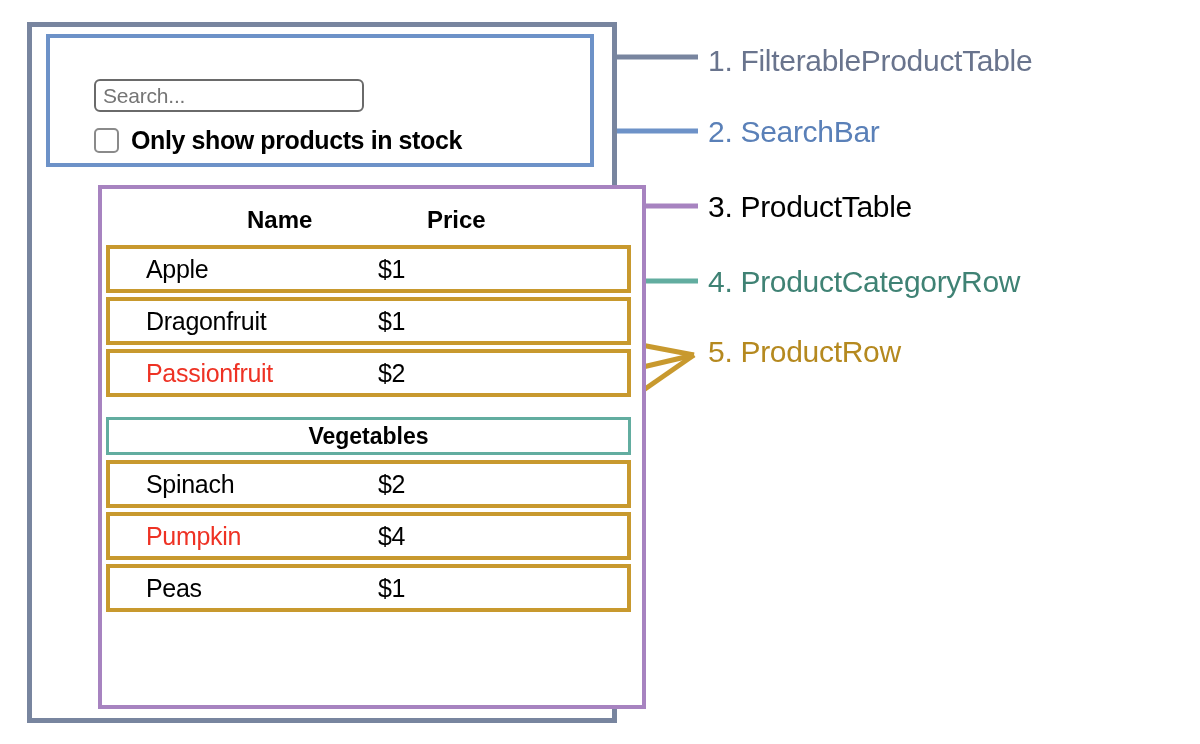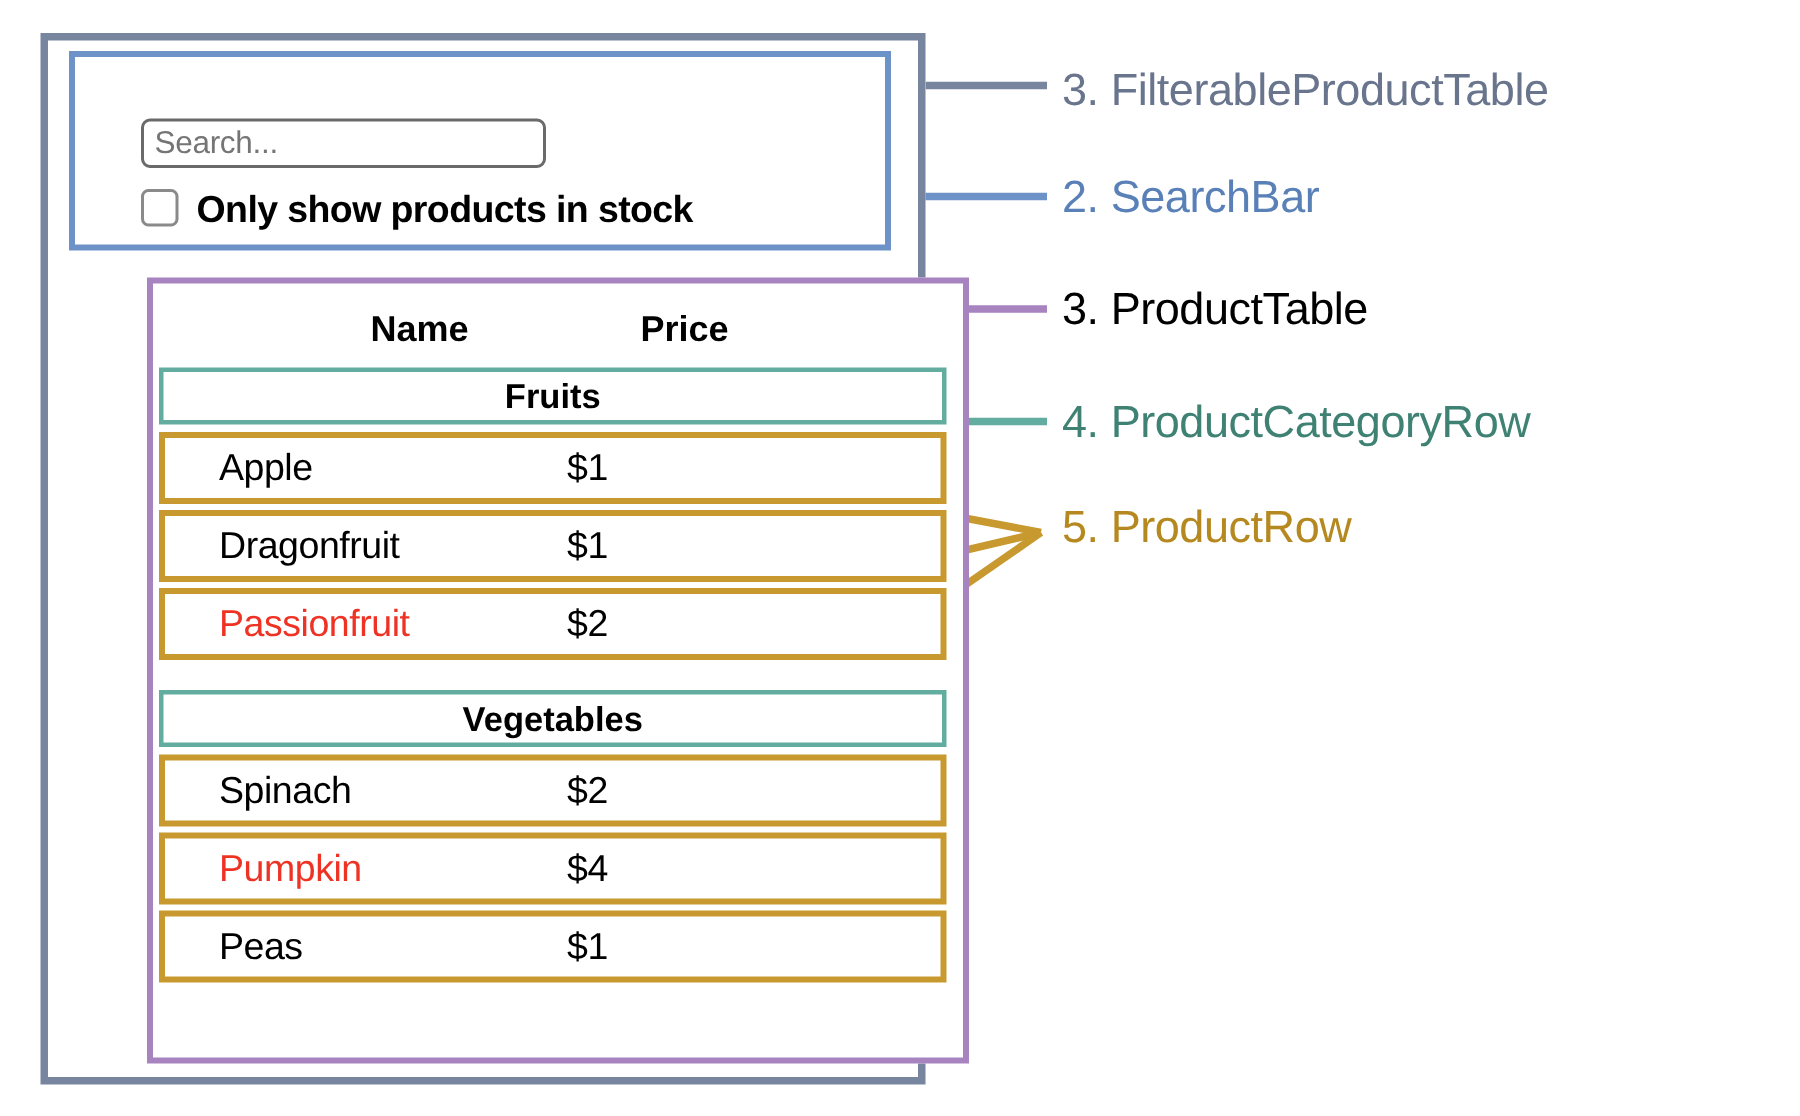--- a/index.html
+++ b/index.html
@@ -62,21 +62,21 @@
     font-size: 21px;
     color: #757575;
     letter-spacing: -0.2px;
   }
 
   .checkbox-row {
     position: absolute;
     left: 44px;
     top: 88px;
     display: flex;
-    align-items: flex-start;
+    align-items: center;
     gap: 12px;
   }
   .checkbox-box {
     width: 25px;
     height: 25px;
     border: 2px solid #8a8a8a;
     border-radius: 5px;
     box-sizing: border-box;
     background: #ffffff;
     flex: 0 0 auto;
@@ -203,23 +203,20 @@
 
 <div class="frame-producttable">
 
   <div class="table-head">
     <span class="col-name">Name</span>
     <span class="col-price">Price</span>
   </div>
 
   <div class="rows">
 
-    <div class="row-category">
-      <span>Fruits</span>
-    </div>
 
     <div class="row-product">
       <span class="pname">Apple</span>
       <span class="pprice">$1</span>
     </div>
 
     <div class="row-product">
       <span class="pname">Dragonfruit</span>
       <span class="pprice">$1</span>
     </div>
@@ -244,17 +241,17 @@
     </div>
 
     <div class="row-product">
       <span class="pname">Peas</span>
       <span class="pprice">$1</span>
     </div>
 
   </div>
 </div>
 
-<div class="legend-item legend-1">3. FilterableProductTable</div>
+<div class="legend-item legend-1">1. FilterableProductTable</div>
 <div class="legend-item legend-2">2. SearchBar</div>
 <div class="legend-item legend-3">3. ProductTable</div>
 <div class="legend-item legend-4">4. ProductCategoryRow</div>
 <div class="legend-item legend-5">5. ProductRow</div>
 
 </body></html>

